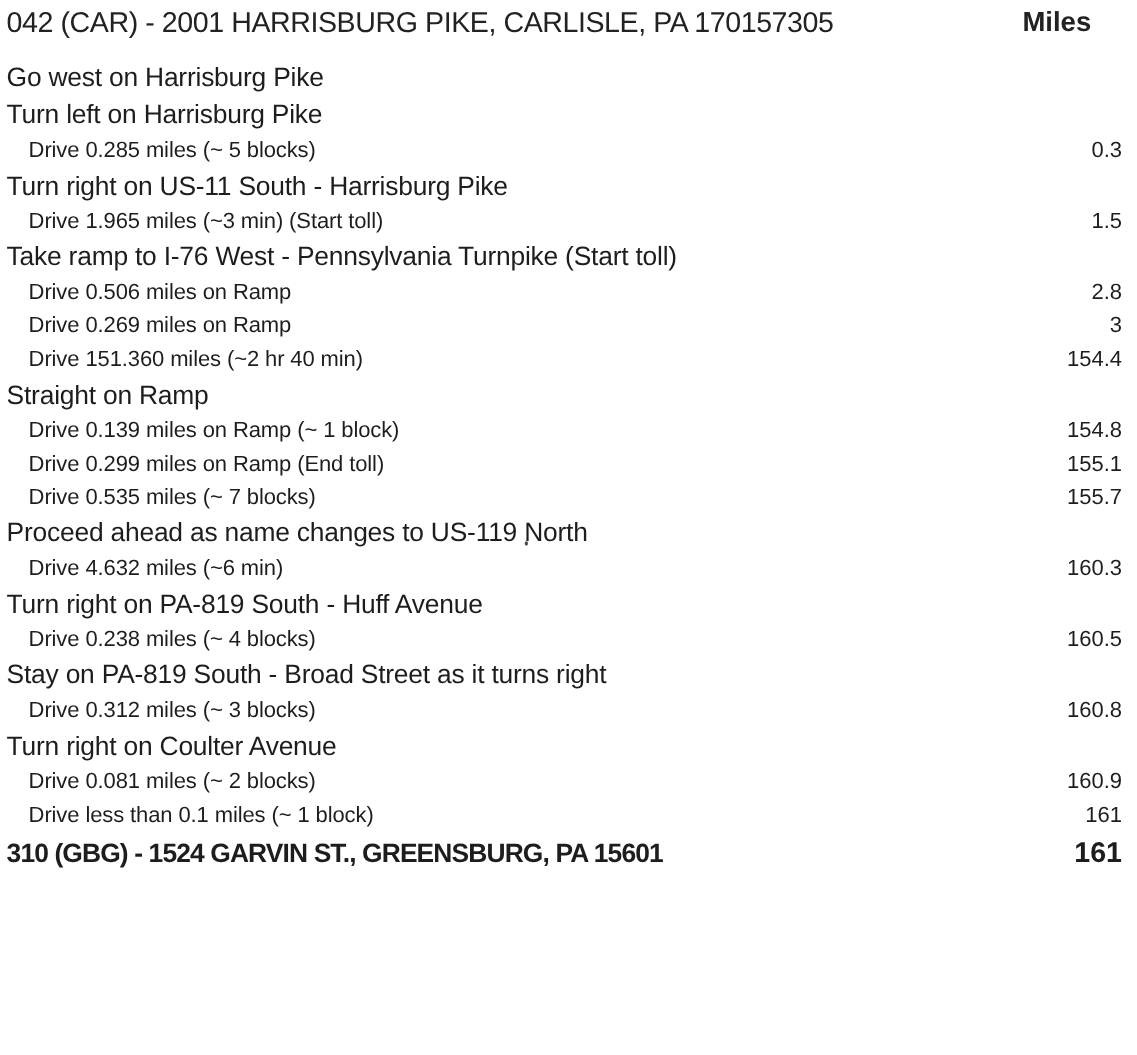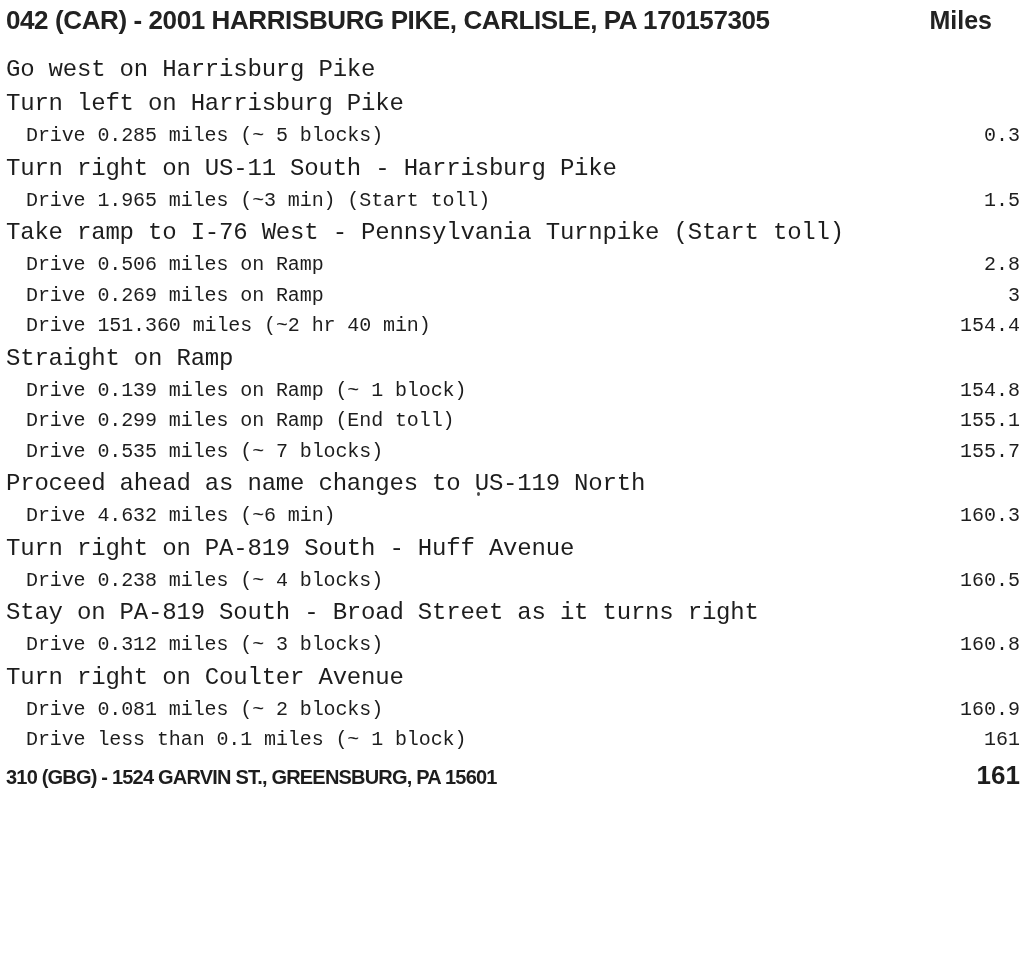--- a/index.html
+++ b/index.html
@@ -19,41 +19,40 @@
   }
   
   .hdr {
     display: flex;
     justify-content: space-between;
     align-items: flex-start;
     height: 50px;
   }
   .hdr .origin {
     font-size: 26px;
-    font-weight: bold;
+    font-weight: normal;
     letter-spacing: -0.4px;
     line-height: 34px;
     color: #222222;
     white-space: nowrap;
   }
   .hdr .miles-label {
     font-size: 25px;
     font-weight: bold;
     line-height: 34px;
     color: #222222;
     margin-right: 28px;
     white-space: nowrap;
   }
   
   .row {
     display: flex;
     justify-content: space-between;
-    align-items: flex-start;
-    white-space: nowrap;
-    font-family: Liberation Mono, monospace;
+    align-items: flex-end;
+    white-space: nowrap;
   }
   .main-row {
     height: 34px;
   }
   .main-row .instruction {
     font-size: 24px;
     line-height: 33px;
     letter-spacing: -0.2px;
   }
   .sub-row {
@@ -72,21 +71,21 @@
   }
   
   .ftr {
     display: flex;
     justify-content: space-between;
     align-items: baseline;
     height: 48px;
     margin-top: 1px;
   }
   .ftr .destination {
-    font-size: 20px;
+    font-size: 24px;
     font-weight: bold;
     letter-spacing: -0.8px;
     line-height: 36px;
     white-space: nowrap;
   }
   .ftr .ftr-miles {
     font-size: 26px;
     font-weight: bold;
     line-height: 36px;
   }

